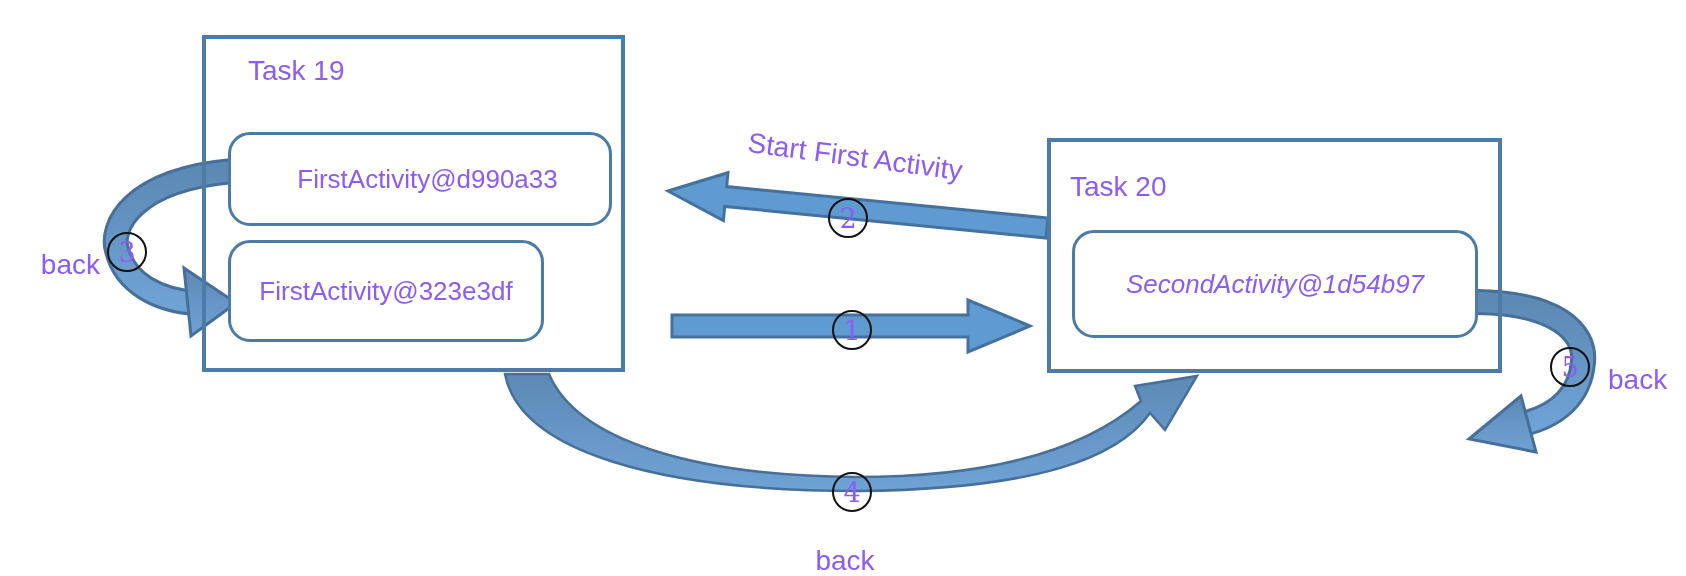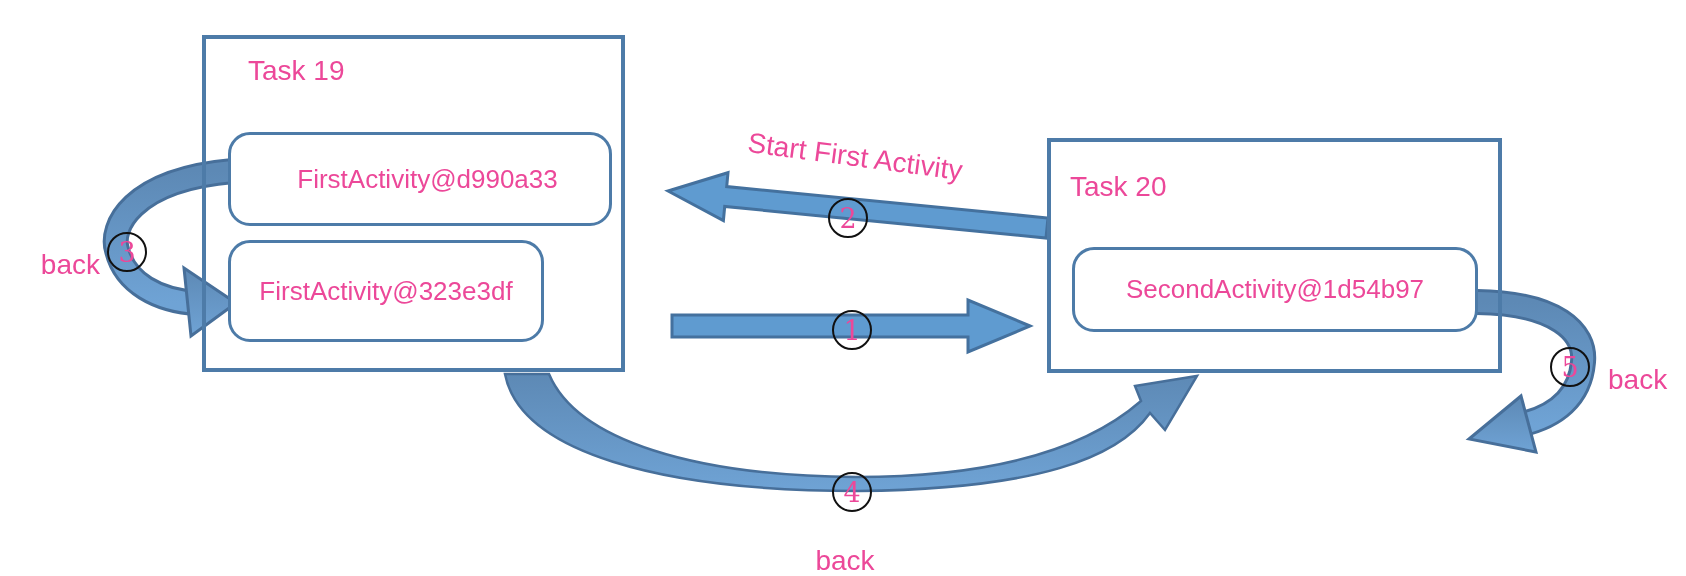--- a/index.html
+++ b/index.html
@@ -1,18 +1,18 @@
 <!DOCTYPE html>
 <html><head>
 <meta charset="utf-8">
 <style>
   html,body{margin:0;padding:0;background:#fff;}
   .canvas{
     position:relative;width:1686px;height:576px;background:#fff;overflow:hidden;
-    font-family:"Liberation Sans",sans-serif;color:#ec4899;
+    font-family:"Liberation Sans",sans-serif;color:#8b5cf6;
   }
   .svg-layer{position:absolute;left:0;top:0;z-index:1;}
   .task-box{
     position:absolute;border:4px solid #4d7ba8;background:transparent;z-index:2;box-sizing:border-box;
   }
   .task-label{
     position:absolute;font-size:28px;line-height:34px;z-index:4;white-space:nowrap;
   }
   .activity-box{
     position:absolute;border:3.5px solid #4d7ba8;border-radius:22px;background:#fff;z-index:3;
@@ -72,21 +72,21 @@
   <div class="task-label" style="left:248px;top:54px;">Task 19</div>
   <div class="activity-box" style="left:228px;top:132px;width:384px;height:94px;padding-left:15px;">
     <span>FirstActivity@d990a33</span>
   </div>
   <div class="activity-box" style="left:228px;top:240px;width:316px;height:102px;">
     <span>FirstActivity@323e3df</span>
   </div>
 
   <div class="task-box" style="left:1047px;top:138px;width:455px;height:235px;"></div>
   <div class="task-label" style="left:1070px;top:170px;">Task 20</div>
-  <div class="activity-box" style="left:1072px;top:247px;width:406px;height:85px;">
+  <div class="activity-box" style="left:1072px;top:230px;width:406px;height:108px;font-style:italic;">
     <span>SecondActivity@1d54b97</span>
   </div>
 
   <div class="arrow-label" style="left:730px;top:141px;width:250px;transform:rotate(7.5deg);">Start First Activity</div>
   <div class="num" style="left:828px;top:198px;">2</div>
 
   <div class="num" style="left:832px;top:310px;">1</div>
 
   <div class="back-label" style="left:20px;top:236px;width:80px;text-align:right;">back</div>
   <div class="num" style="left:107px;top:232px;">3</div>

